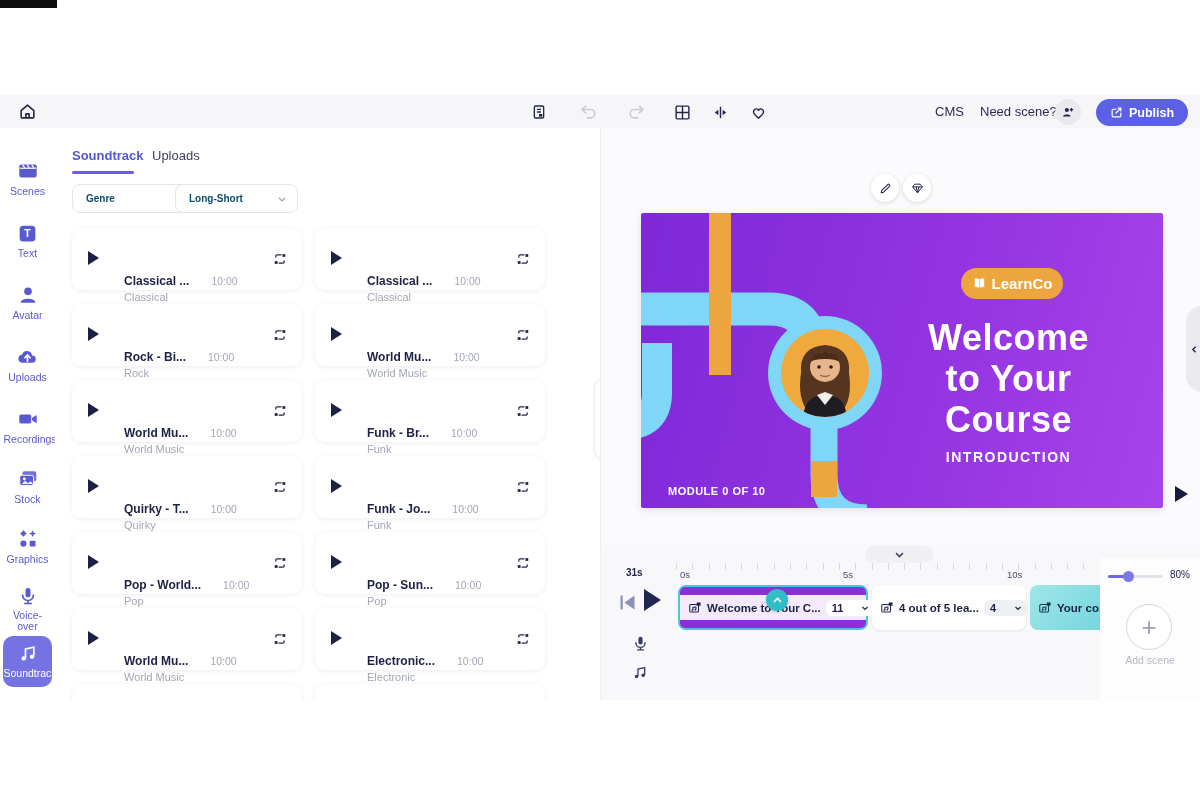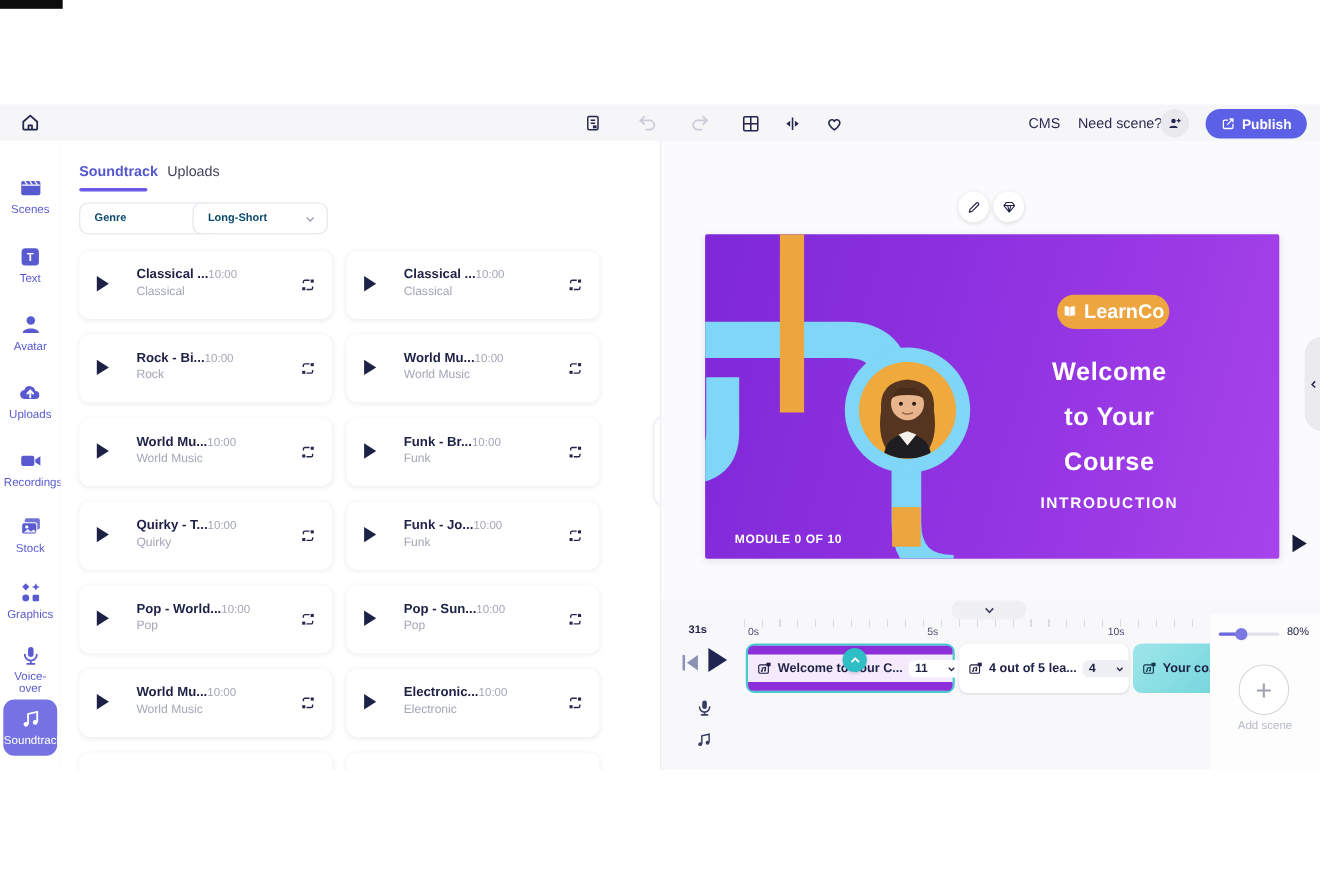--- a/index.html
+++ b/index.html
@@ -39,21 +39,21 @@
   .filter-btn{position:absolute;top:56px;height:27px;background:#fff;border:1px solid #e3e4eb;border-radius:8px;
               display:flex;align-items:center;justify-content:space-between;padding:0 10px 0 13px;cursor:pointer;}
   .filter-btn .fl{font-size:10px;font-weight:700;color:#0c4a6e;}
   .filter-btn .chev{color:#9ca0b0;}
 
   .trk{position:absolute;width:230px;height:62px;background:#fff;border-radius:10px;
        box-shadow:0 1px 5px rgba(25,28,60,.08);cursor:pointer;}
   .trk .play{position:absolute;left:16px;top:23px;width:0;height:0;border-left:11px solid #1d2145;
              border-top:7px solid transparent;border-bottom:7px solid transparent;cursor:pointer;}
   .trk .tbox{position:absolute;left:52px;top:14px;}
-  .trk .trow{display:flex;align-items:baseline;gap:0;}
+  .trk .trow{display:flex;align-items:baseline;gap:22px;margin-top:32px;}
   .trk .ttl{font-size:12px;font-weight:700;color:#1d2145;}
   .trk .dur{font-size:10.5px;color:#a3a6b6;}
   .trk .gen{font-size:11px;color:#a3a6b6;margin-top:3px;}
   .trk .swap{position:absolute;right:15px;top:24px;color:#23264a;cursor:pointer;}
 
   .panel-tab{left:594px;top:378px;width:20px;height:80px;background:#fff;border:1px solid #ececf0;
              border-radius:10px;box-shadow:0 1px 4px rgba(0,0,0,.06);display:flex;align-items:center;justify-content:center;
              color:#23264a;cursor:pointer;}
 
   
@@ -62,23 +62,23 @@
                box-shadow:0 1px 4px rgba(0,0,0,.14);display:flex;align-items:center;justify-content:center;color:#23264a;cursor:pointer;}
 
   .slide{left:641px;top:213px;width:522px;height:295px;border-radius:2px;overflow:hidden;
          background:linear-gradient(105deg,#7e28d8 0%,#9334e2 55%,#a743ea 100%);
          box-shadow:0 2px 8px rgba(0,0,0,.10);}
   .slide .roads{position:absolute;left:0;top:0;}
   .slide .avatar-ring{position:absolute;left:127px;top:103px;width:114px;height:114px;border-radius:50%;
                       background:#7fd6f7;display:flex;align-items:center;justify-content:center;}
   .slide .avatar-inner{width:88px;height:88px;border-radius:50%;overflow:hidden;background:#f0a93c;}
   .brand-pill{position:absolute;left:320px;top:55px;width:102px;height:31px;border-radius:16px;background:#eda63f;
-              display:flex;align-items:center;justify-content:center;gap:5px;color:#fff;font-size:18px;font-weight:700;}
+              display:flex;align-items:center;justify-content:center;gap:5px;color:#fff;font-size:15px;font-weight:700;}
   .slide-title{position:absolute;left:255px;top:104px;width:225px;text-align:center;color:#fff;
-               font-size:23px;line-height:41px;font-weight:800;letter-spacing:.5px;}
+               font-size:36px;line-height:41px;font-weight:800;letter-spacing:.5px;}
   .slide-kicker{position:absolute;left:255px;top:236px;width:225px;text-align:center;color:#fff;
                 font-size:14px;font-weight:700;letter-spacing:1.5px;}
   .slide-module{position:absolute;left:27px;top:272px;color:#fff;font-size:11px;font-weight:700;letter-spacing:.5px;}
 
   .canvas-play{left:1175px;top:486px;width:0;height:0;border-left:13px solid #181c3a;
                border-top:8px solid transparent;border-bottom:8px solid transparent;cursor:pointer;}
   .right-tab{left:1186px;top:306px;width:22px;height:86px;background:#ebebef;border-radius:16px 0 0 16px;
              display:flex;align-items:center;color:#23264a;padding-left:4px;cursor:pointer;}
 
   

